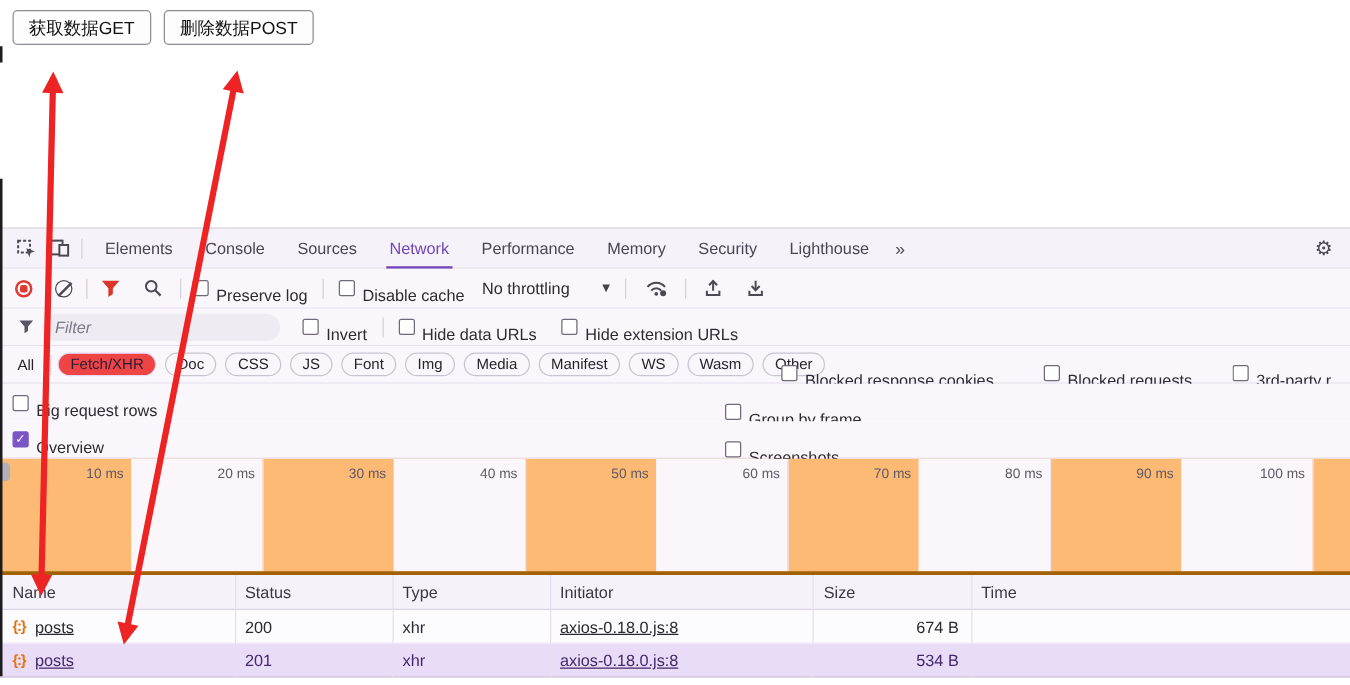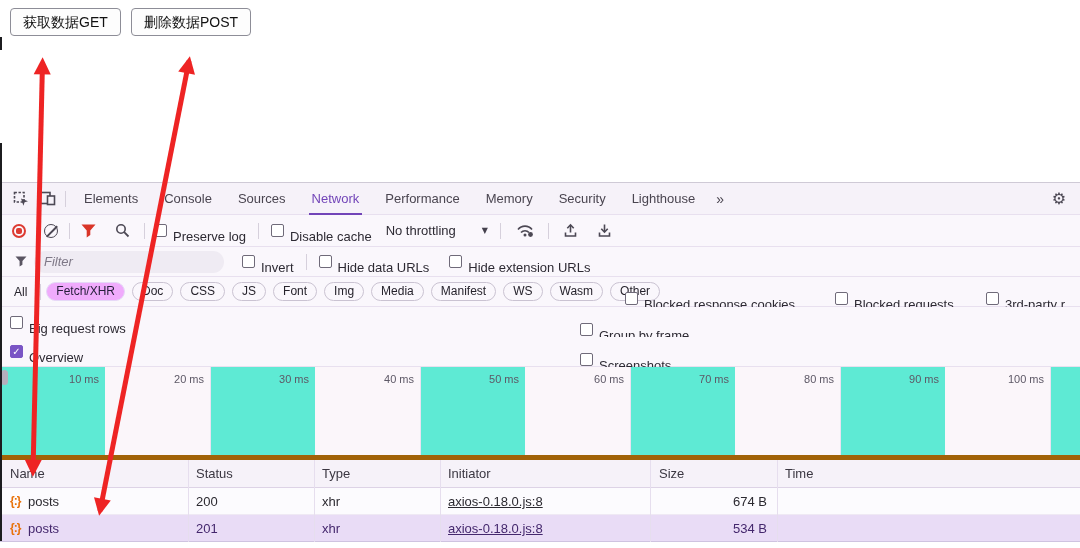--- a/index.html
+++ b/index.html
@@ -62,43 +62,43 @@
 
   
   .filter-input { width:190px; height:22px; border:none; outline:none; background:#efebf3;
                   border-radius:11px; padding:0 10px; font-size:13px; color:#2d2a33;
                   font-family:"Liberation Sans", sans-serif;font-style:italic; }
   .filter-input::placeholder { color:#7e7887; }
 
   
   .chip { height:19px; line-height:17px; padding:0 9px; border:1px solid #cac3d2; border-radius:10px;
           font-size:12px; color:#26232c; margin-right:7px; background:#faf7fc; white-space:nowrap; }
-  .chip.selected { background:#f0abfc; border-color:#e6d8f7; color:#251d3a;text-align:right; }
+  .chip.selected { background:#ef4444; border-color:#e6d8f7; color:#251d3a;text-align:right; }
   .chip-all { padding:0 6px; margin:0 2px; font-size:12px; color:#26232c; }
   .abs-cb { position:absolute; top:8px; }
 
   
-  #timeline { position:absolute; top:184px; left:0; width:1080px; height:93px; background:#5eead4;
-              border-bottom:5px solid #a16207; overflow:hidden; }
+  #timeline { position:absolute; top:184px; left:0; width:1080px; height:93px; background:#fdba74;
+              border-bottom:3px solid #a16207; overflow:hidden; }
   .tl-band { position:absolute; top:0; bottom:0; background:#fbf6fa; }
   .tl-grid { position:absolute; top:0; bottom:0; width:1px; background:#eae2f1; }
   .tl-label { position:absolute; top:6px; width:60px; text-align:right; font-size:11px; color:#5d5866; }
   .tl-pill { position:absolute; left:1px; top:3px; width:7px; height:15px; background:#b5afbc; border-radius:4px; }
 
   
   #thead { position:absolute; top:277px; left:0; width:1080px; height:28px; background:#f6f2f9;
            border-bottom:1px solid #ddd3e6; color:#3b3742; }
   .th { position:absolute; top:6px; }
   .col-line { position:absolute; top:277px; height:82px; width:1px; background:#e6deee; z-index:5; }
   .trow { position:absolute; left:0; width:1080px; height:27px; }
   .trow .cell { position:absolute; top:6px; white-space:nowrap; }
   #row1 { top:305px; background:#fcfbfe; border-bottom:1px solid #efe9f4; color:#2b2930; }
   #row2 { top:332px; background:#e9dcf6; border-bottom:1px solid #cfc3e0; color:#44276d; }
   .c-icon { left:10px; color:#e8710a; font-weight:bold; letter-spacing:-1px; font-size:12px; top:7px; }
-  .c-name { left:28px; }
+  .c-name { left:28px;text-decoration:underline; }
   .c-status { left:196px; }
   .c-type { left:322px; }
   .c-init { left:448px; text-decoration:underline; }
   .c-size { left:650px; width:117px; text-align:right; }
   .c-time { left:785px; }
 
   svg.mini { display:block; }
 </style>
 </head>
 <body>

